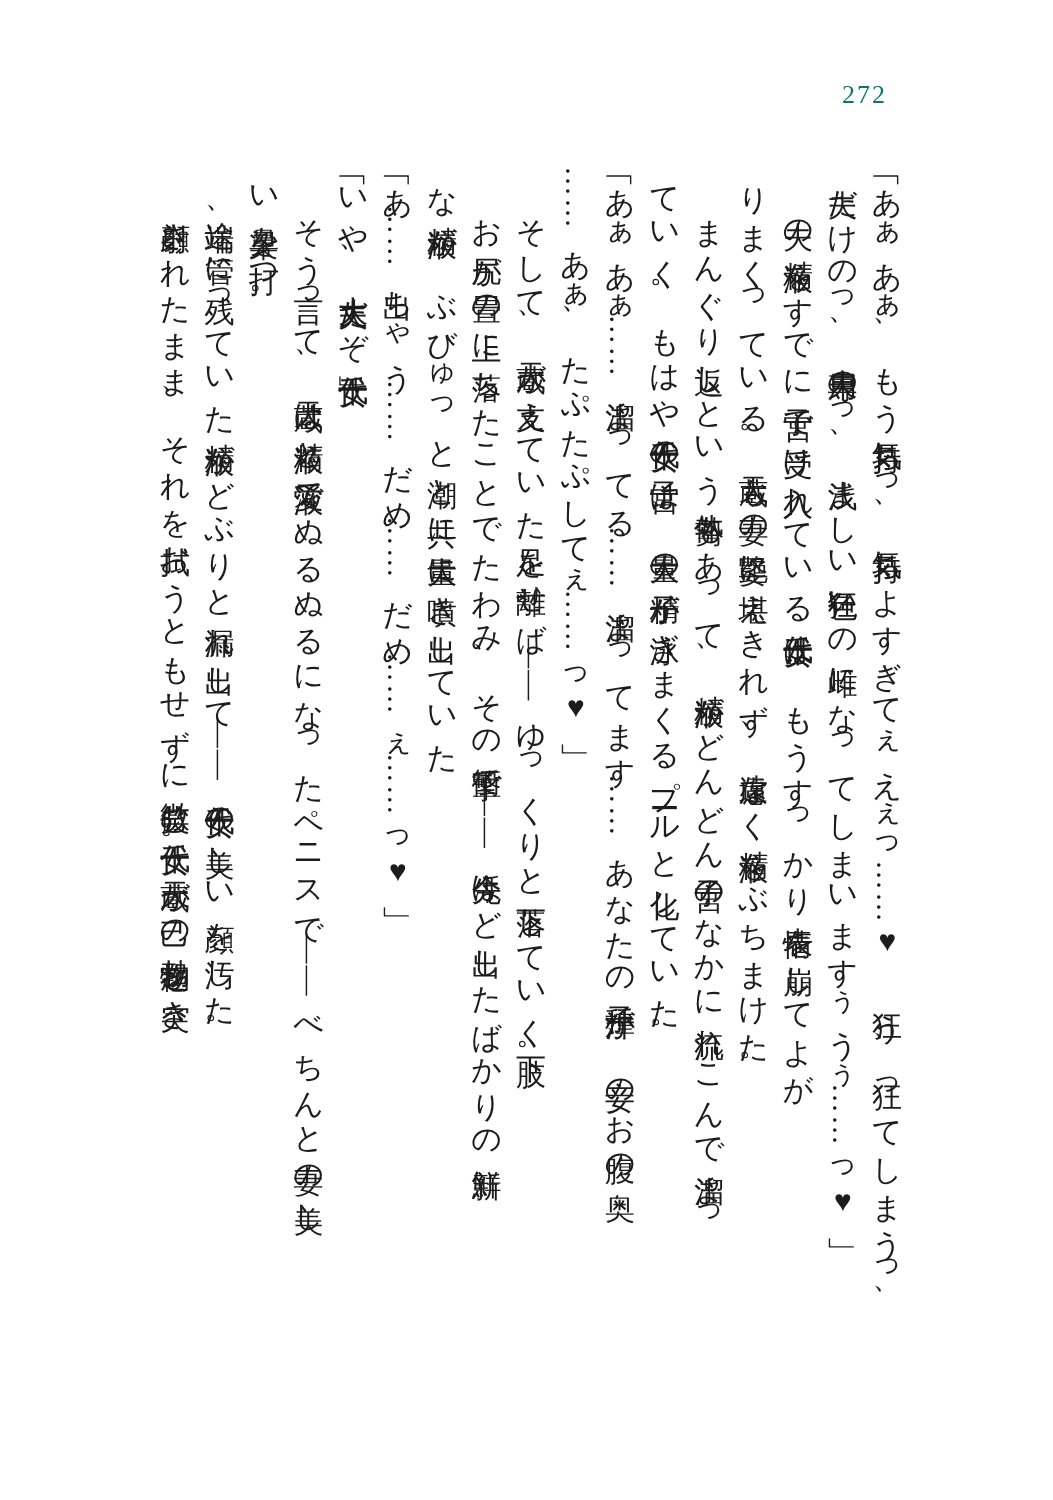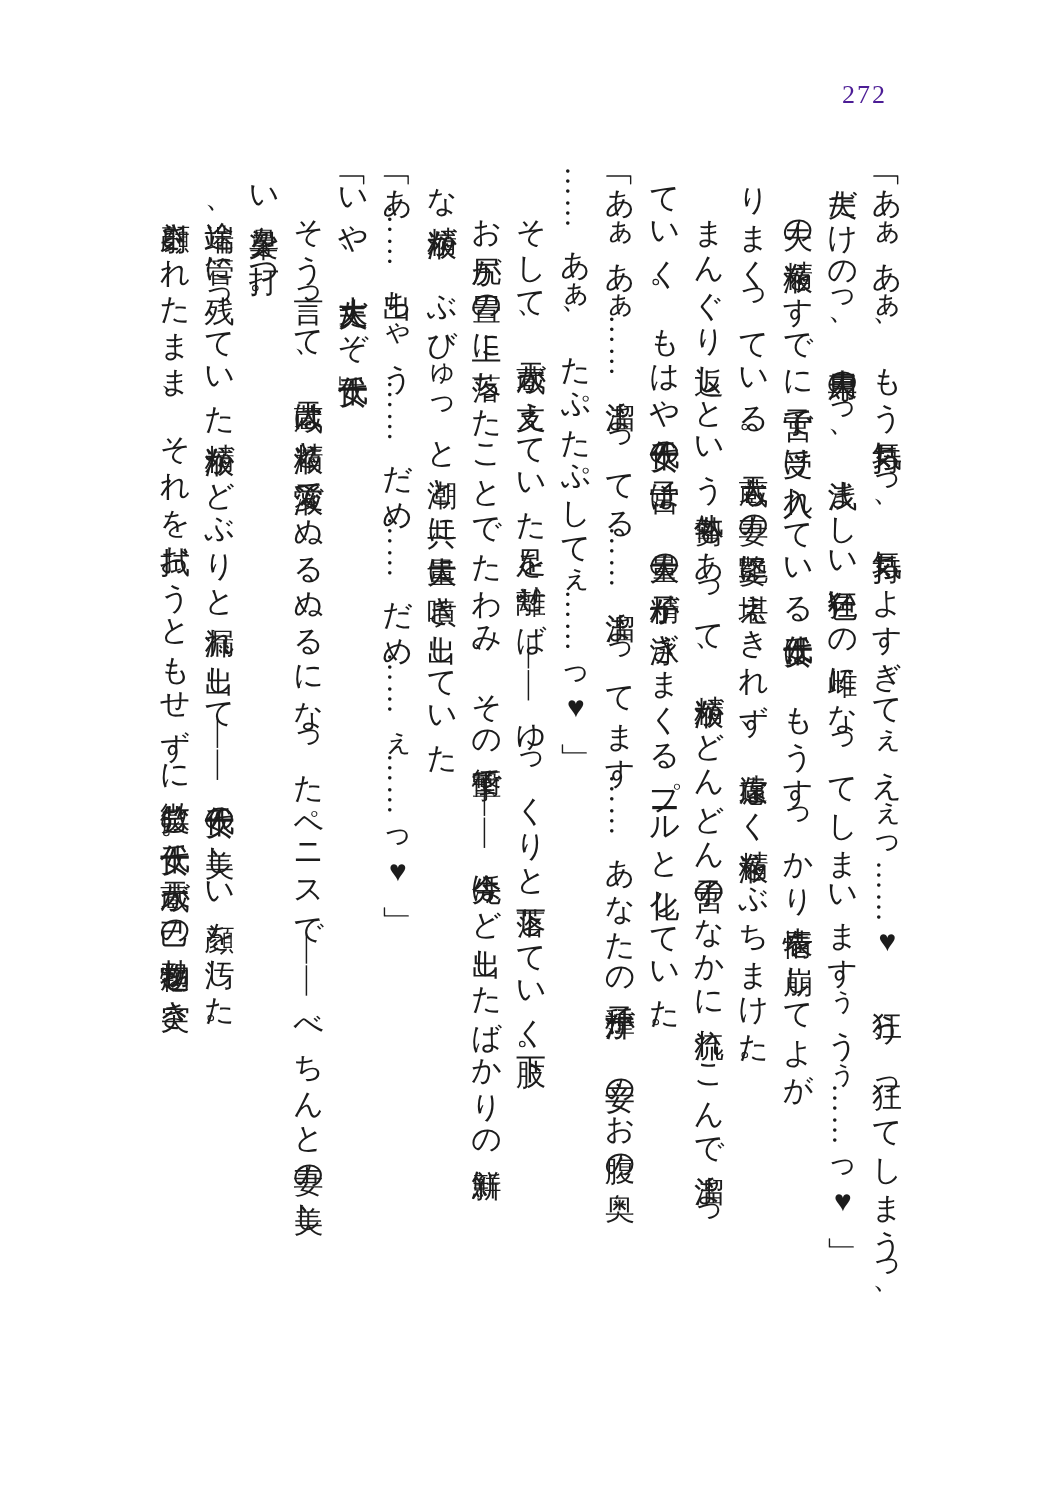--- a/index.html
+++ b/index.html
@@ -14,21 +14,21 @@
     background: #ffffff;
     overflow: hidden;
     font-family: "Liberation Serif", "DejaVu Serif", serif;
   }
   .page-number {
     position: absolute;
     top: 80px;
     left: 842px;
     font-size: 26px;
     letter-spacing: 2px;
-    color: #4c1d95;
+    color: #0f766e;
     font-family: "Liberation Serif", "DejaVu Serif", serif;
   }
   .text-block {
     position: absolute;
     top: 166px;
     right: 144px;
     height: 1306px;
     writing-mode: vertical-rl;
     text-orientation: mixed;
     font-size: 30px;

